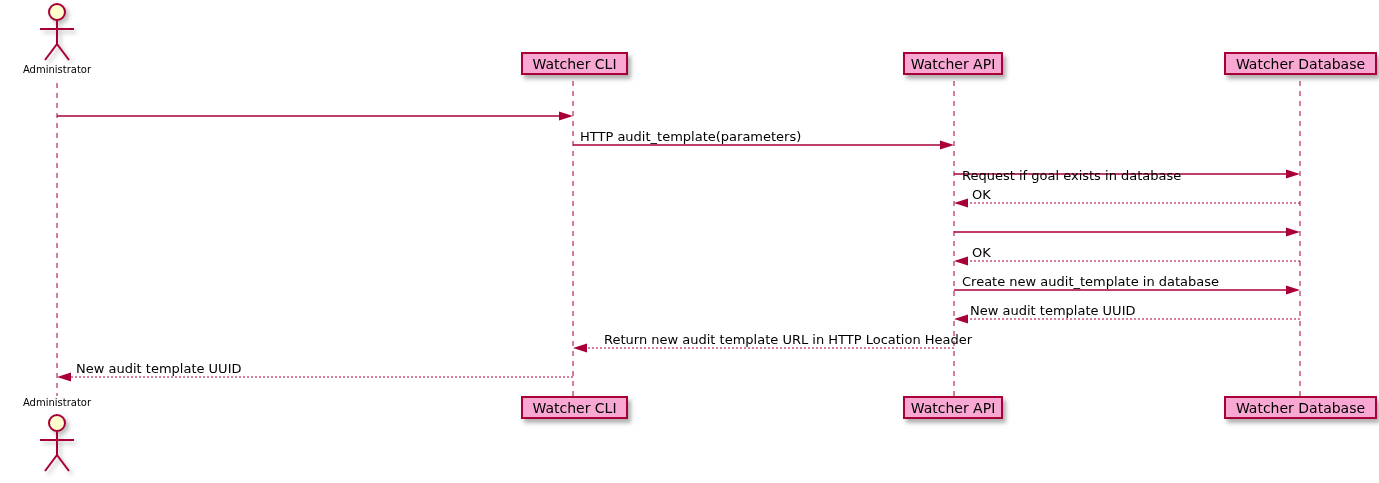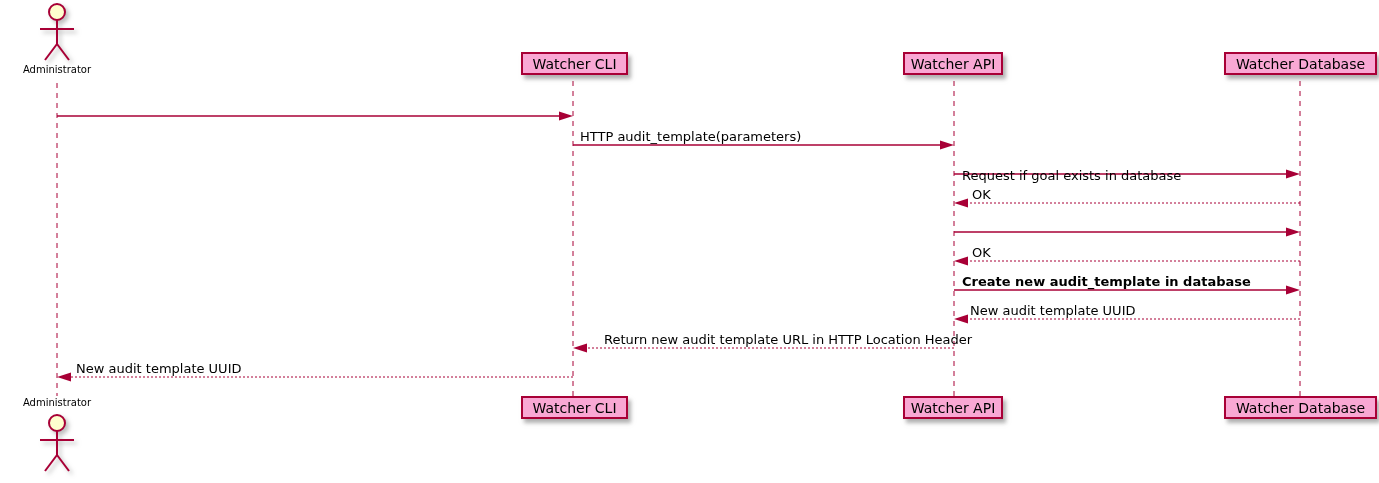--- a/index.html
+++ b/index.html
@@ -96,21 +96,21 @@
   <div class="actor-label" style="left:7px; top:64px;">Administrator</div>
 
   <div class="pbox" style="left:521px; top:52px; width:107px;">Watcher CLI</div>
   <div class="pbox" style="left:903px; top:52px; width:100px;">Watcher API</div>
   <div class="pbox" style="left:1224px; top:52px; width:153px;">Watcher Database</div>
 
   <div class="msg" style="left:580px; top:129px;">HTTP audit_template(parameters)</div>
   <div class="msg" style="left:962px; top:158px;margin-top:10px;">Request if goal exists in database</div>
   <div class="msg" style="left:972px; top:187px;">OK</div>
   <div class="msg" style="left:972px; top:245px;">OK</div>
-  <div class="msg" style="left:962px; top:274px;font-weight:bold;">Create new audit_template in database</div>
+  <div class="msg" style="left:962px; top:274px;">Create new audit_template in database</div>
   <div class="msg" style="left:970px; top:303px;">New audit template UUID</div>
   <div class="msg" style="left:604px; top:332px;">Return new audit template URL in HTTP Location Header</div>
   <div class="msg" style="left:76px;  top:361px;">New audit template UUID</div>
 
   <div class="pbox" style="left:521px; top:396px; width:107px;">Watcher CLI</div>
   <div class="pbox" style="left:903px; top:396px; width:100px;">Watcher API</div>
   <div class="pbox" style="left:1224px; top:396px; width:153px;">Watcher Database</div>
 
   <div class="actor-label" style="left:7px; top:397px;">Administrator</div>
   <svg class="actor-fig" width="44" height="62" style="left:35px; top:413px;">

